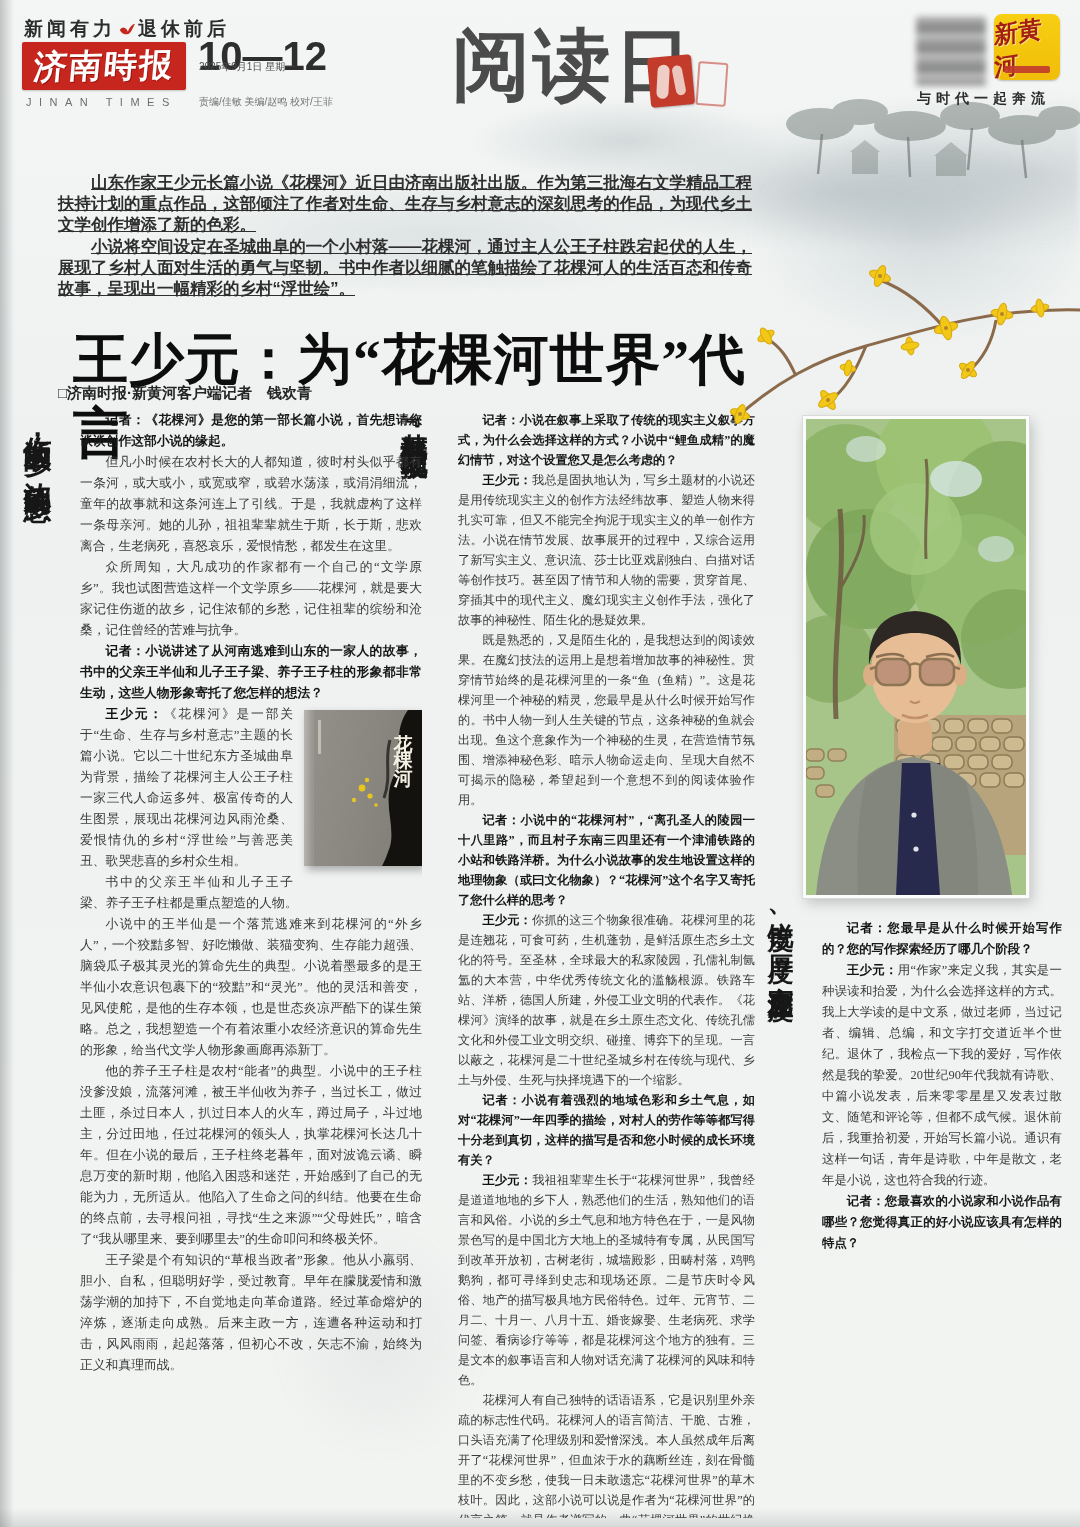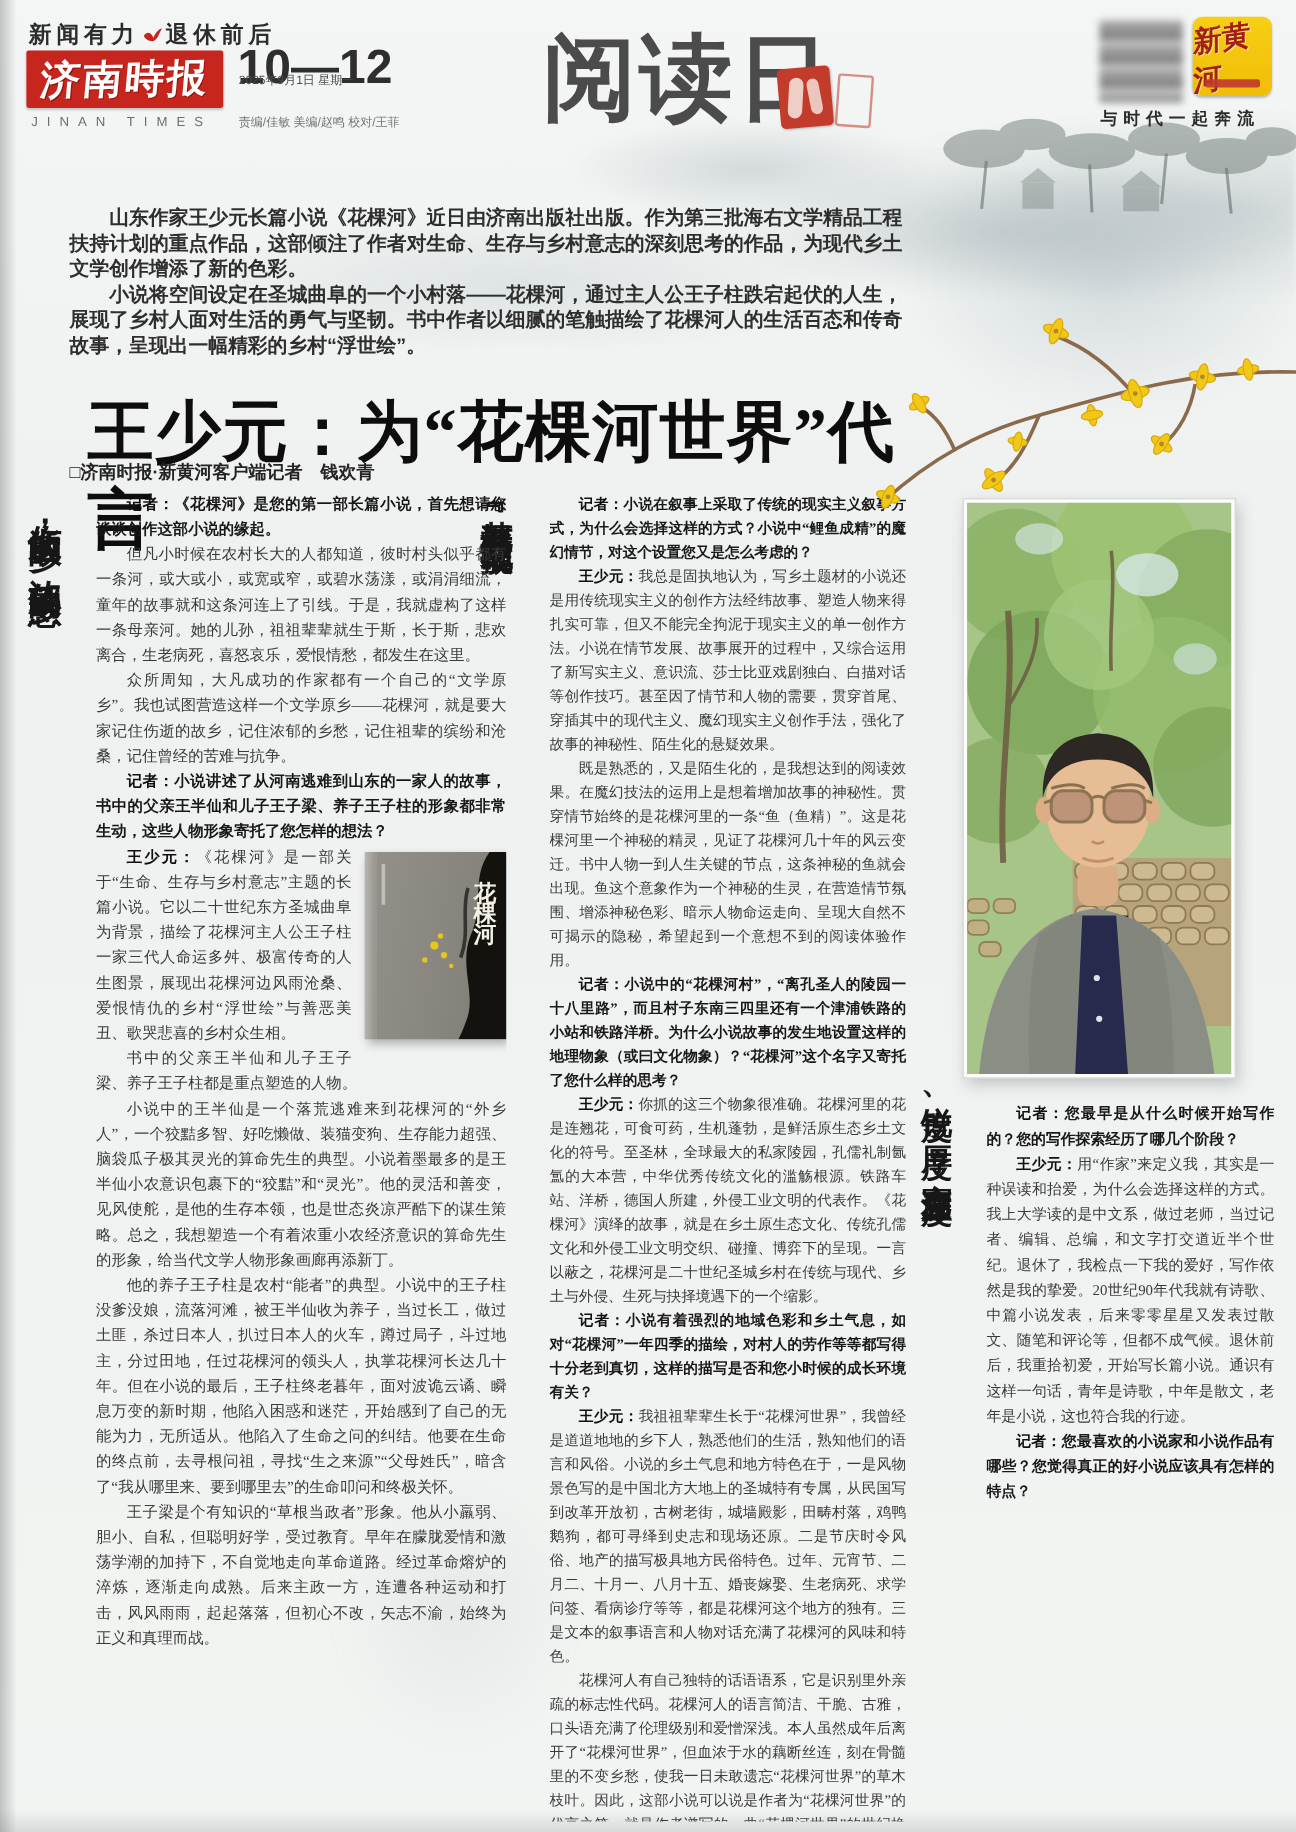--- a/index.html
+++ b/index.html
@@ -46,21 +46,21 @@
         repeating-linear-gradient(90deg,rgba(130,130,130,.7) 0 8px,rgba(190,190,190,.7) 8px 15px);}
   .nyr-logo{left:994px;top:14px;width:66px;height:66px;background:linear-gradient(180deg,#f7cf13,#f0bd08);
       border-radius:8px;display:flex;align-items:center;justify-content:center;box-shadow:0 1px 2px rgba(0,0,0,.25);}
   .nyr-logo span{color:#a31f12;font-size:24px;font-weight:900;transform:rotate(-8deg) skewX(-8deg);
       text-shadow:1px 1px 0 rgba(255,255,255,.5);}
   .nyr-bar{position:absolute;left:10px;bottom:7px;width:46px;height:7px;background:#c0392b;border-radius:2px;opacity:.9;}
   .logo-slogan{left:917px;top:90px;font-family:"Liberation Sans",sans-serif;font-weight:700;
                font-size:14px;letter-spacing:5px;color:#2b2b2b;}
   
   .lede{left:58px;top:172px;width:694px;font-family:"Liberation Sans","DejaVu Sans",sans-serif;
-        font-weight:700;font-size:16.5px;line-height:20.8px;color:#2e2e2e;text-align:justify;}
+        font-weight:700;font-size:16.5px;line-height:20.8px;color:#2e2e2e;text-align:justify;text-decoration:underline;}
   .lede p{margin:0 0 2px 0;text-indent:2em;}
   .headline{left:56px;top:306px;width:720px;font-size:55px;font-weight:900;color:#0d0d0d;letter-spacing:1px;}
   .byline{left:58px;top:384px;font-family:"Liberation Sans",sans-serif;font-weight:700;font-size:15px;color:#242424;}
   
   .vtitle{writing-mode:vertical-rl;text-orientation:upright;font-family:"Liberation Sans","DejaVu Sans",sans-serif;
           font-weight:900;color:#171717;}
   .strip1{left:18px;top:414px;font-size:28px;letter-spacing:3px;height:720px;}
   .strip2{left:396px;top:410px;font-size:27px;letter-spacing:2px;height:720px;}
   .strip3{left:764px;top:902px;font-size:26px;letter-spacing:2px;height:560px;}
   
@@ -199,21 +199,21 @@
       </div>
   </div>
 
   <div class="abs col col2">
     <div>
 
         <p class="para q"><span class="lead">记者：</span><span>小说在叙事上采取了传统的现实主义叙事方式，为什么会选择这样的方式？小说中“鲤鱼成精”的魔幻情节，对这个设置您又是怎么考虑的？</span></p>
 
         <p class="para a"><span class="lead">王少元：</span><span>我总是固执地认为，写乡土题材的小说还是用传统现实主义的创作方法经纬故事、塑造人物来得扎实可靠，但又不能完全拘泥于现实主义的单一创作方法。小说在情节发展、故事展开的过程中，又综合运用了新写实主义、意识流、莎士比亚戏剧独白、白描对话等创作技巧。甚至因了情节和人物的需要，贯穿首尾、穿插其中的现代主义、魔幻现实主义创作手法，强化了故事的神秘性、陌生化的悬疑效果。</span></p>
 
-        <p class="para a"><span class="lead"></span><span>既是熟悉的，又是陌生化的，是我想达到的阅读效果。在魔幻技法的运用上是想着增加故事的神秘性。贯穿情节始终的是花棵河里的一条“鱼（鱼精）”。这是花棵河里一个神秘的精灵，见证了花棵河几十年的风云变迁。书中人物一到人生关键的节点，这条神秘的鱼就会出现。鱼这个意象作为一个神秘的生灵，在营造情节氛围、增添神秘色彩、暗示人物命运走向、呈现大自然不可揭示的隐秘，希望起到一个意想不到的阅读体验作用。</span></p>
+        <p class="para a"><span class="lead"></span><span>既是熟悉的，又是陌生化的，是我想达到的阅读效果。在魔幻技法的运用上是想着增加故事的神秘性。贯穿情节始终的是花棵河里的一条“鱼（鱼精）”。这是花棵河里一个神秘的精灵，您最早是从什么时候开始写作的。书中人物一到人生关键的节点，这条神秘的鱼就会出现。鱼这个意象作为一个神秘的生灵，在营造情节氛围、增添神秘色彩、暗示人物命运走向、呈现大自然不可揭示的隐秘，希望起到一个意想不到的阅读体验作用。</span></p>
 
         <p class="para q"><span class="lead">记者：</span><span>小说中的“花棵河村”，“离孔圣人的陵园一十八里路”，而且村子东南三四里还有一个津浦铁路的小站和铁路洋桥。为什么小说故事的发生地设置这样的地理物象（或曰文化物象）？“花棵河”这个名字又寄托了您什么样的思考？</span></p>
 
         <p class="para a"><span class="lead">王少元：</span><span>你抓的这三个物象很准确。花棵河里的花是连翘花，可食可药，生机蓬勃，是鲜活原生态乡土文化的符号。至圣林，全球最大的私家陵园，孔儒礼制氤氲的大本营，中华优秀传统文化的滥觞根源。铁路车站、洋桥，德国人所建，外侵工业文明的代表作。《花棵河》演绎的故事，就是在乡土原生态文化、传统孔儒文化和外侵工业文明交织、碰撞、博弈下的呈现。一言以蔽之，花棵河是二十世纪圣城乡村在传统与现代、乡土与外侵、生死与抉择境遇下的一个缩影。</span></p>
 
         <p class="para q"><span class="lead">记者：</span><span>小说有着强烈的地域色彩和乡土气息，如对“花棵河”一年四季的描绘，对村人的劳作等等都写得十分老到真切，这样的描写是否和您小时候的成长环境有关？</span></p>
 
         <p class="para a"><span class="lead">王少元：</span><span>我祖祖辈辈生长于“花棵河世界”，我曾经是道道地地的乡下人，熟悉他们的生活，熟知他们的语言和风俗。小说的乡土气息和地方特色在于，一是风物景色写的是中国北方大地上的圣城特有专属，从民国写到改革开放初，古树老街，城墙殿影，田畴村落，鸡鸭鹅狗，都可寻绎到史志和现场还原。二是节庆时令风俗、地产的描写极具地方民俗特色。过年、元宵节、二月二、十月一、八月十五、婚丧嫁娶、生老病死、求学问签、看病诊疗等等，都是花棵河这个地方的独有。三是文本的叙事语言和人物对话充满了花棵河的风味和特色。</span></p>
 
         <p class="para a"><span class="lead"></span><span>花棵河人有自己独特的话语语系，它是识别里外亲疏的标志性代码。花棵河人的语言简洁、干脆、古雅，口头语充满了伦理级别和爱憎深浅。本人虽然成年后离开了“花棵河世界”，但血浓于水的藕断丝连，刻在骨髓里的不变乡愁，使我一日未敢遗忘“花棵河世界”的草木枝叶。因此，这部小说可以说是作者为“花棵河世界”的代言之笔，就是作者谱写的一曲“花棵河世界”的世纪挽歌。</span></p>

